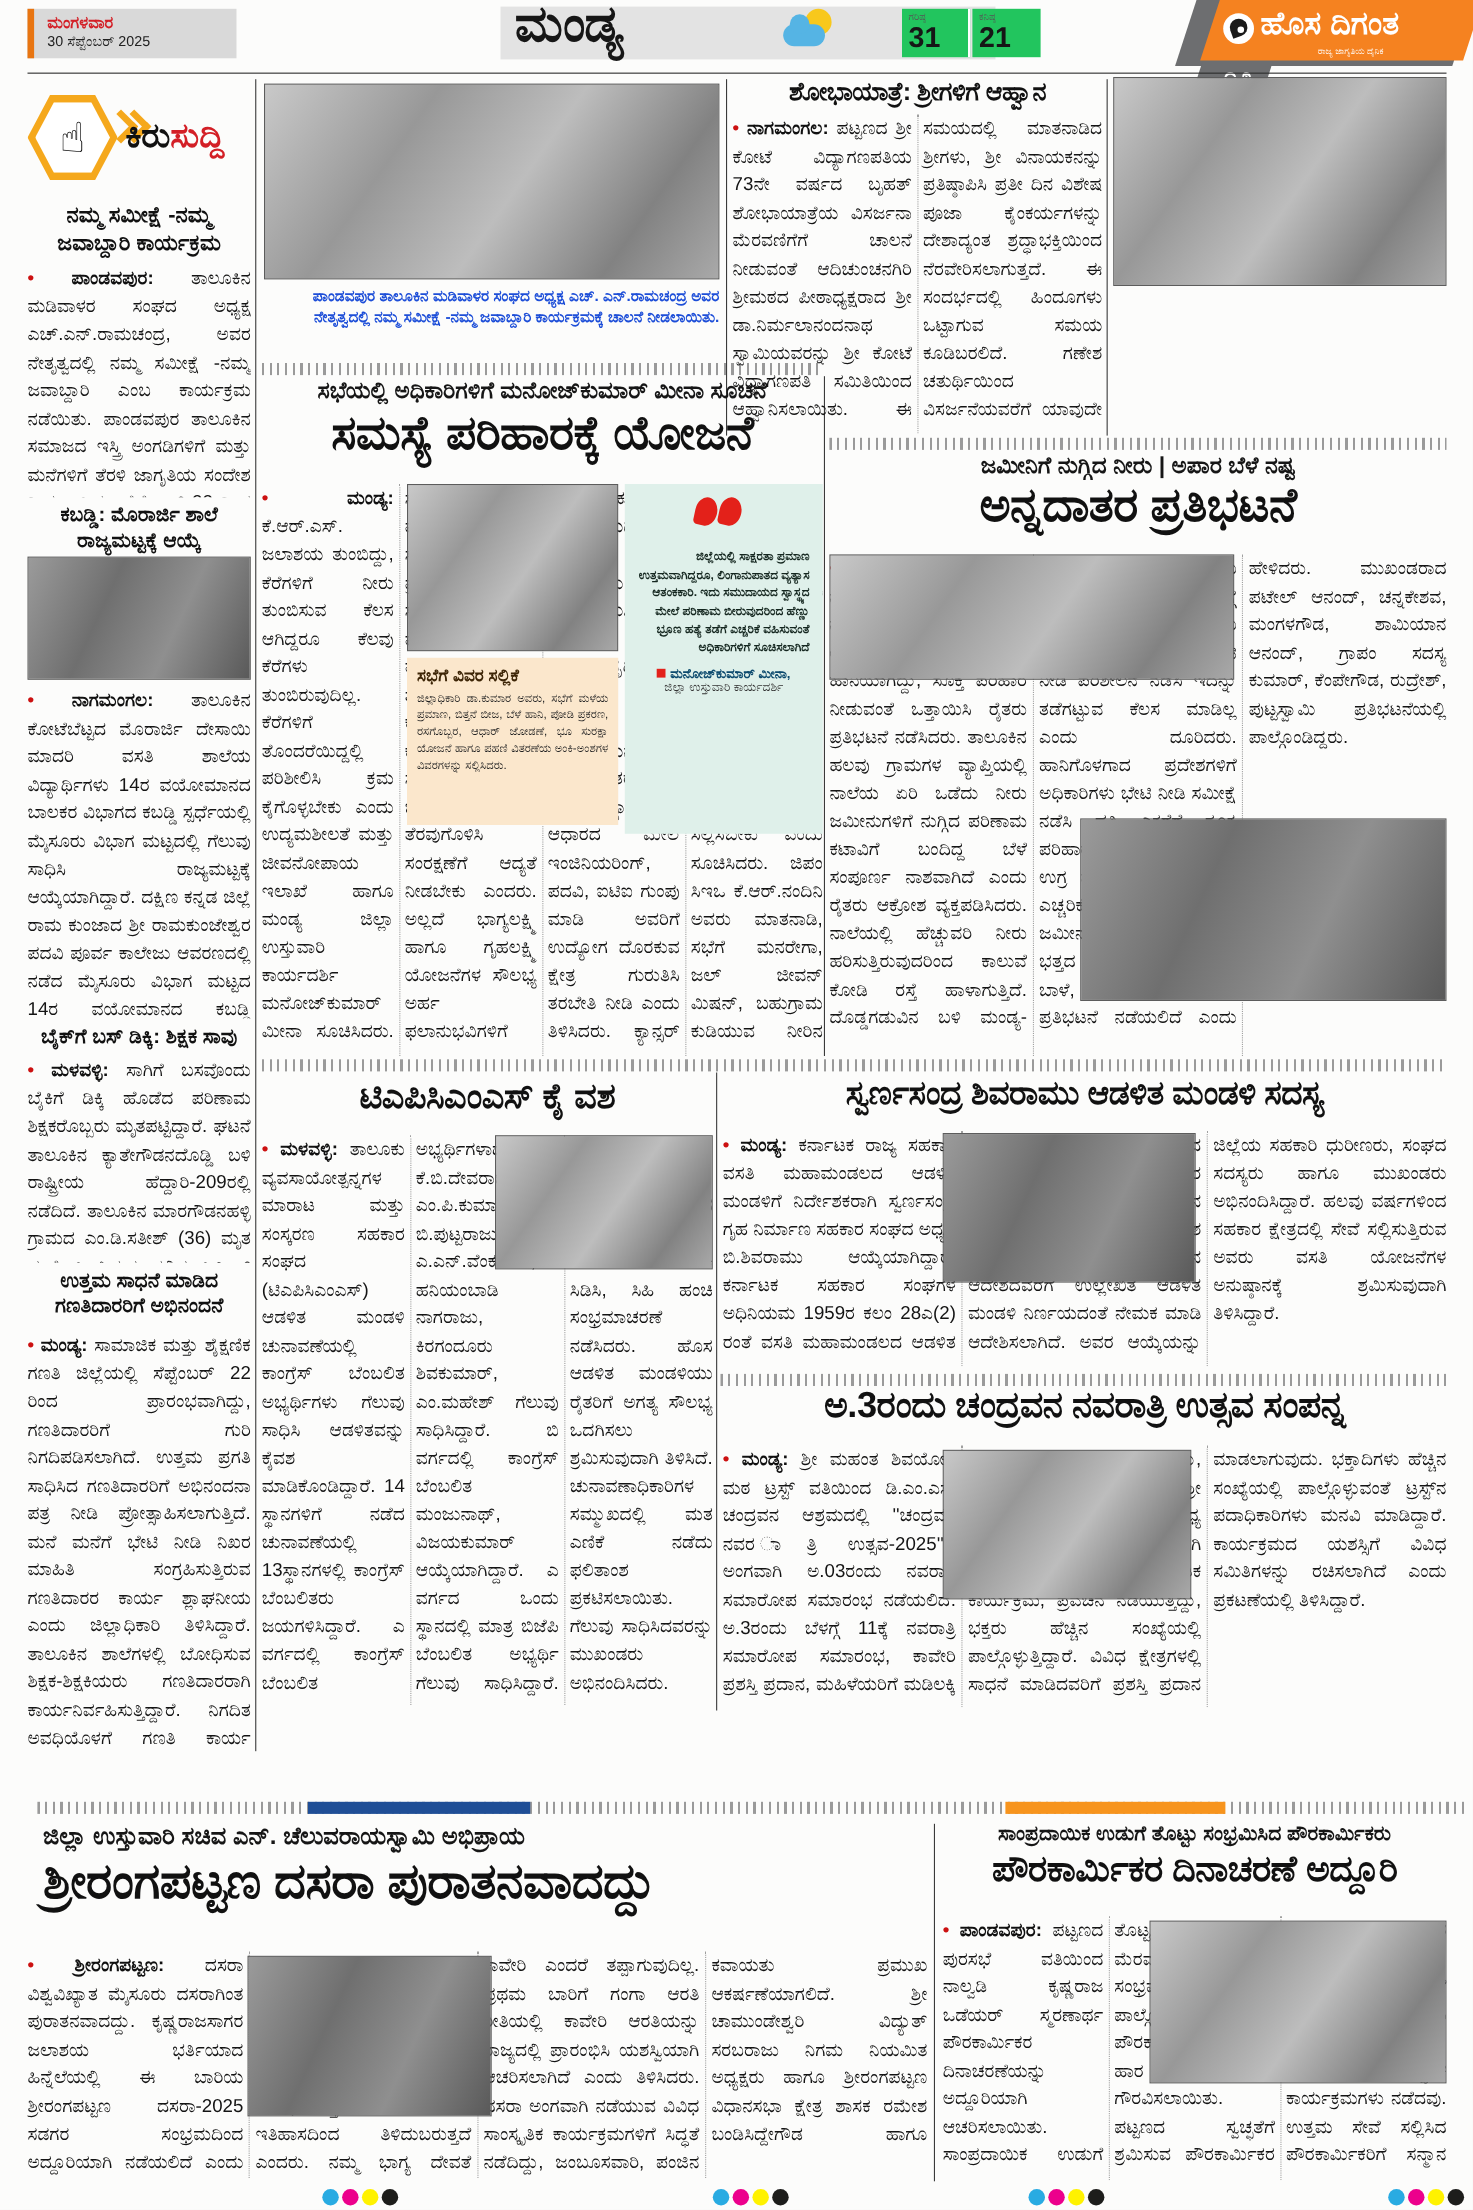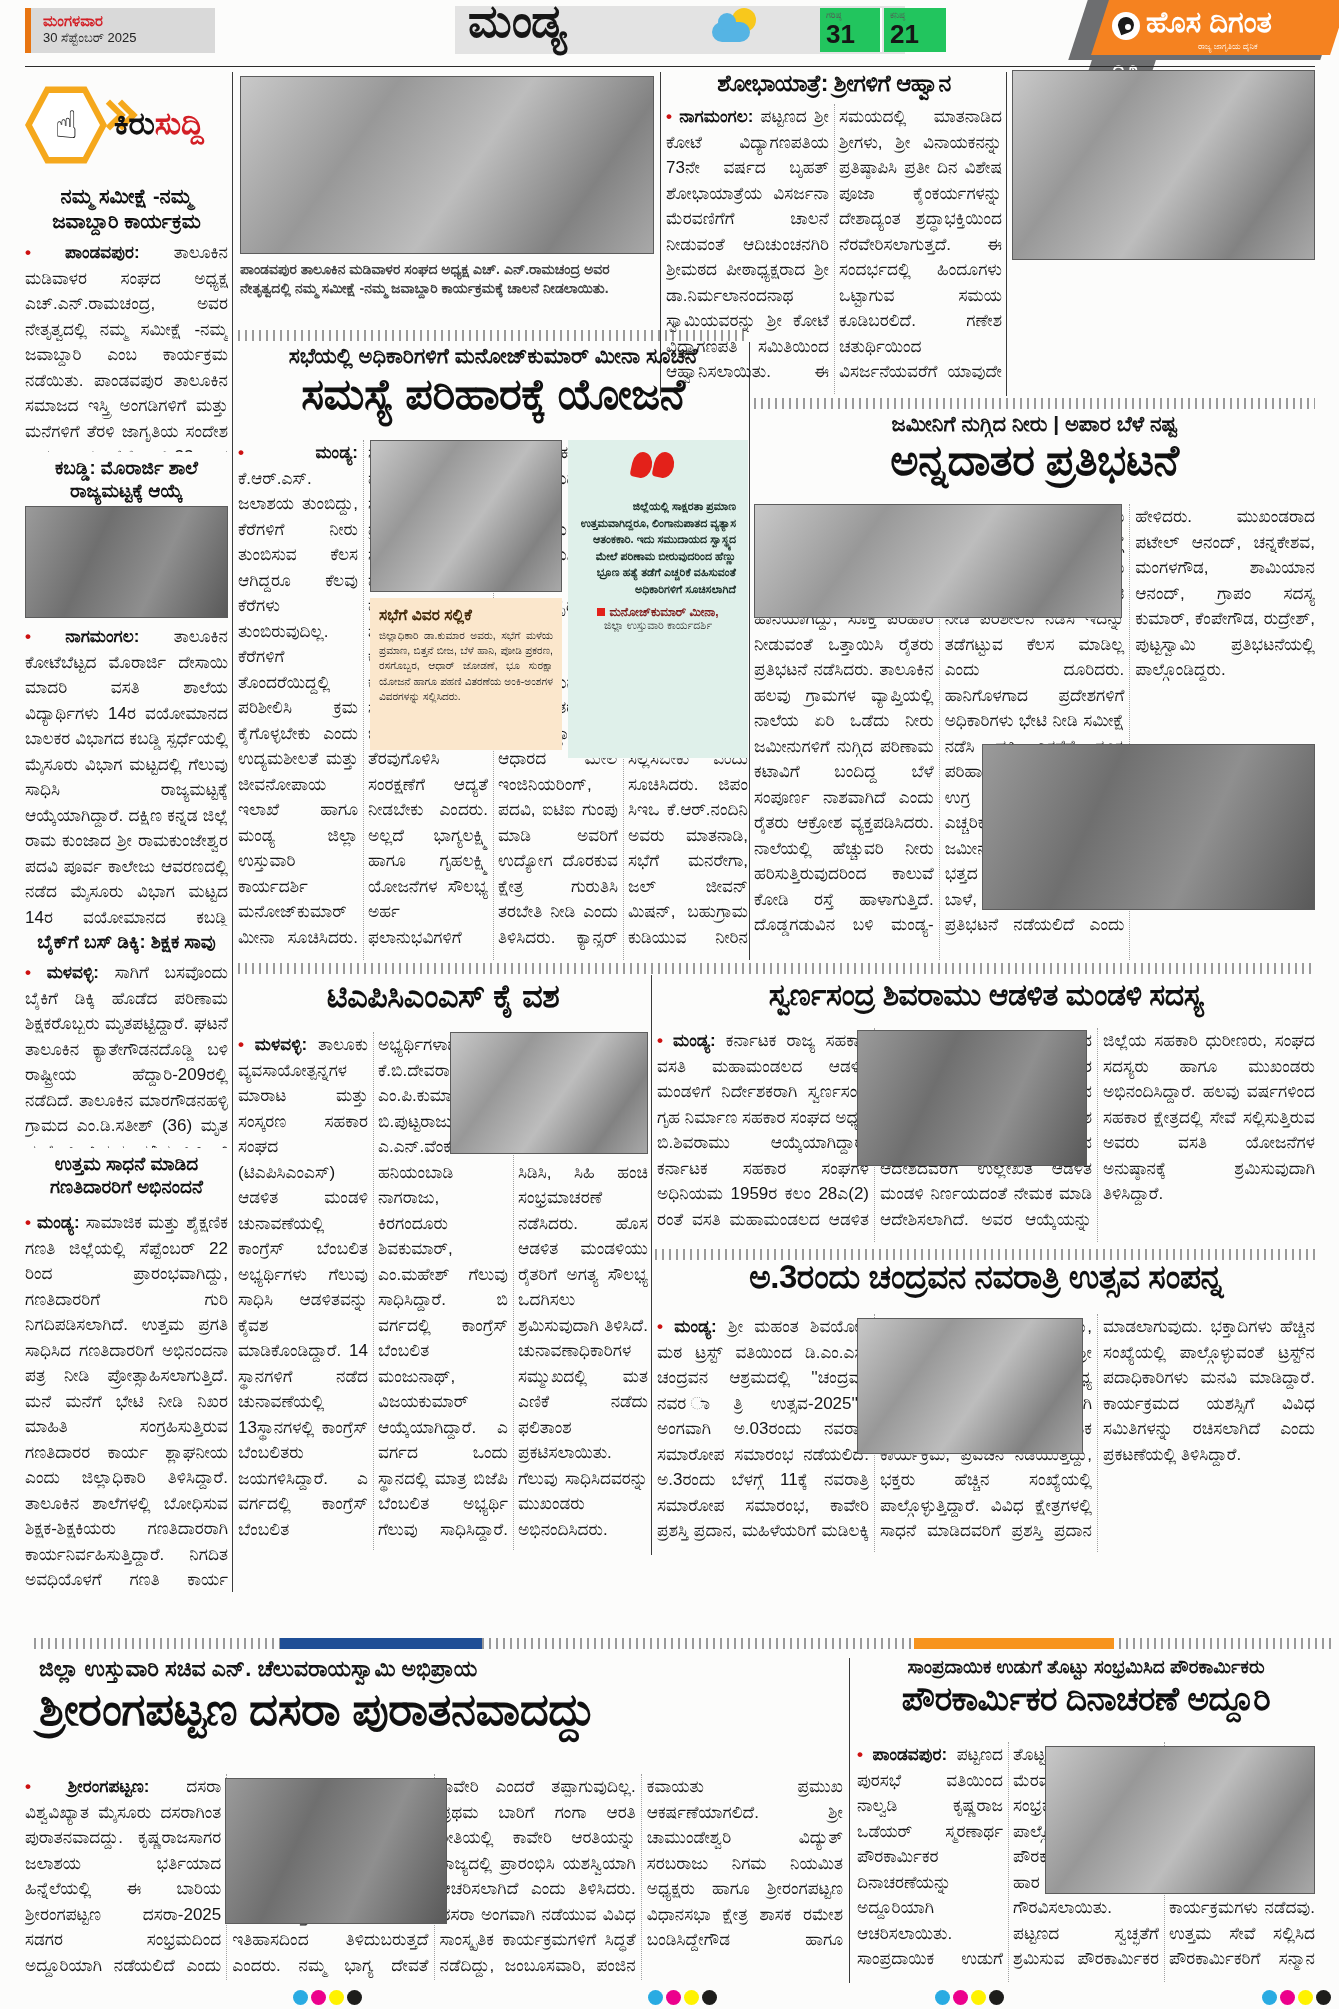--- a/index.html
+++ b/index.html
@@ -40,32 +40,32 @@
   .barorange{top:0;height:11px;background:#f7941d;}
   
   .kicker{font-weight:800;color:#161616;text-align:center;}
   .headline{font-weight:800;color:#111;text-align:center;letter-spacing:-0.5px;}
   .body{font-size:17px;line-height:1.5;text-align:justify;color:#141414;column-fill:auto;column-rule:1px dotted #9f9f9f;}
   .dl{font-weight:bold;color:#101010;}
   .bullet{color:#cc1111;font-weight:bold;}
   .photo{background:linear-gradient(125deg,#c9c9c9 0%,#989898 30%,#bdbdbd 55%,#828282 80%,#a9a9a9 100%);
          border:1px solid #5c5c5c;box-sizing:border-box;}
   .photo-dark{background:linear-gradient(115deg,#9b9b9b 0%,#6f6f6f 35%,#8f8f8f 65%,#595959 100%);}
-  .caption{font-weight:bold;font-size:13px;line-height:1.35;color:#404040;text-align:left;}
+  .caption{font-weight:bold;font-size:13px;line-height:1.35;color:#1d4ed8;text-align:right;}
   
   .capbox{background:#fbe7cc;box-sizing:border-box;padding:8px 9px;}
   .capbox-title{font-weight:800;font-size:15.5px;color:#3d2506;margin-bottom:4px;}
   .capbox-text{font-size:10.5px;line-height:1.45;text-align:justify;color:#222;}
   
   .quotebox{background:#dff0ea;box-sizing:border-box;padding:10px 12px;text-align:center;}
   .qmark{position:relative;height:40px;margin:2px 0 6px 0;}
   .qblob{position:absolute;top:0;width:20px;height:26px;background:#e3211a;border-radius:50% 50% 50% 4px;transform:rotate(12deg);}
   .qb1{left:52px;} .qb2{left:74px;}
   .qtext{font-size:11px;font-weight:bold;line-height:1.5;color:#14261f;text-align:right;}
-  .qname{margin-top:8px;font-size:12px;font-weight:800;color:#7f1d1d;}
+  .qname{margin-top:8px;font-size:12px;font-weight:800;color:#0c4a6e;}
   .qrole{font-size:11px;color:#333;}
   .qsq{display:inline-block;width:8px;height:8px;background:#e3211a;margin-right:4px;}
   
   .hex{position:absolute;left:0;top:6px;width:82px;height:82px;background:#f5a81c;
        clip-path:polygon(25% 3%,75% 3%,100% 50%,75% 97%,25% 97%,0 50%);}
   .hex-in{position:absolute;left:7px;top:13px;width:68px;height:68px;background:#fff;
        clip-path:polygon(25% 3%,75% 3%,100% 50%,75% 97%,25% 97%,0 50%);display:flex;align-items:center;justify-content:center;
        font-size:38px;color:#111;}
   .chev{position:absolute;top:26px;width:16px;height:16px;border-top:6px solid #f5a81c;border-right:6px solid #f5a81c;transform:rotate(45deg);}
   .kiru-title{position:absolute;left:89px;top:28px;font-size:31px;font-weight:800;}

